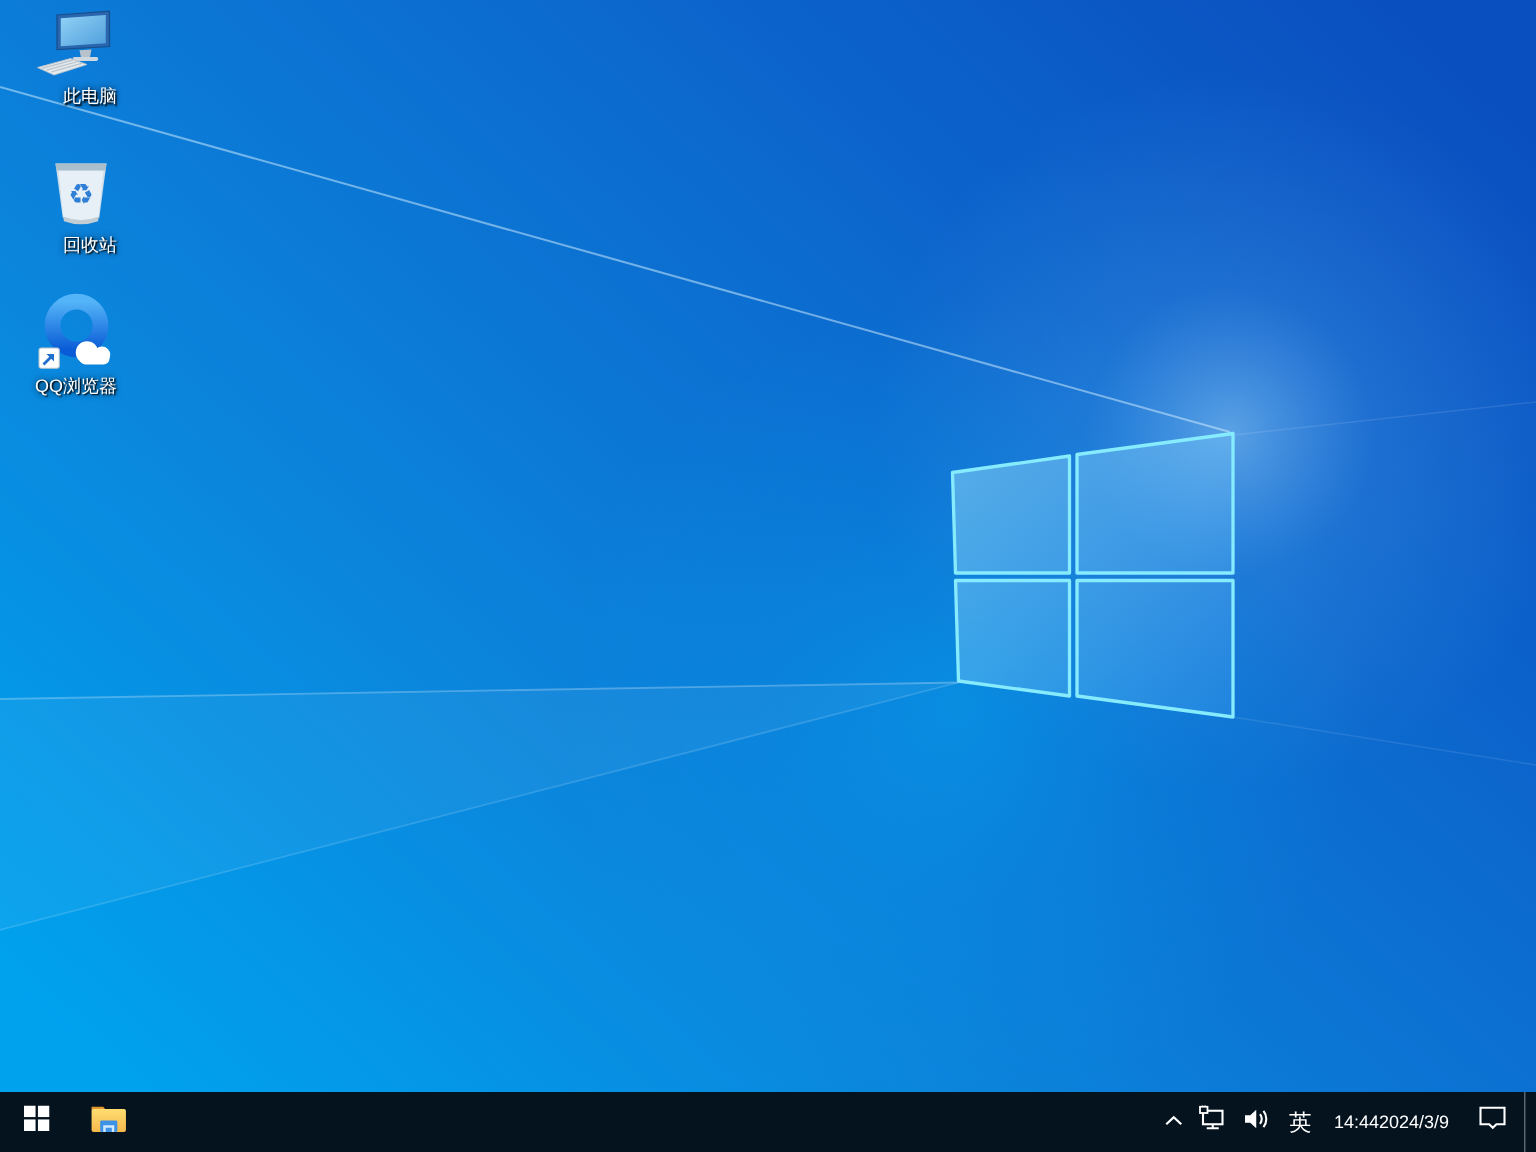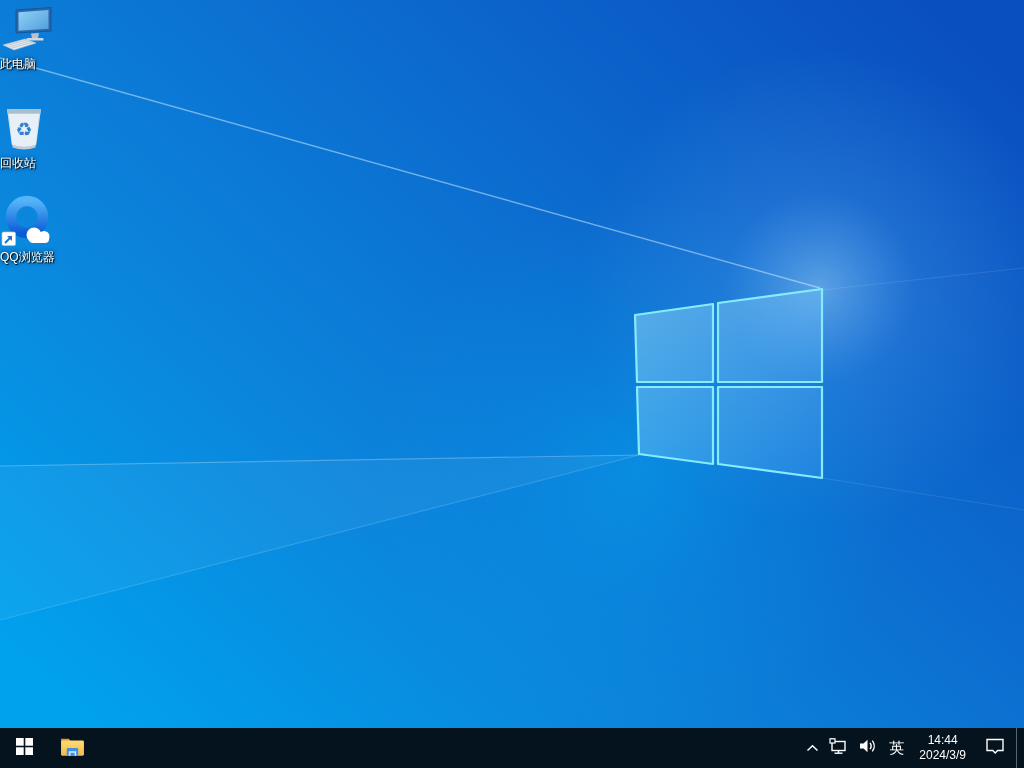--- a/index.html
+++ b/index.html
@@ -4,38 +4,38 @@
 <style>
   html,body{margin:0;padding:0;background:#000;}
   #screen{position:relative;width:1024px;height:768px;overflow:hidden;
           font-family:"Liberation Sans","DejaVu Sans",sans-serif;}
 
   
   .desktop{position:absolute;left:0;top:0;right:0;bottom:40px;}
   .wallpaper{position:absolute;left:0;top:0;width:100%;height:100%;display:block;}
 
   .icon-item{position:absolute;width:78px;display:flex;flex-direction:column;
-             align-items:flex-start;cursor:default;}
+             align-items:flex-end;cursor:default;}
   .icon-item .glyph{display:flex;align-items:flex-end;justify-content:center;}
   .icon-label{margin-top:2px;font-size:12px;line-height:14px;color:#fff;text-align:center;
               text-shadow:1px 1px 1px #000,0 0 4px rgba(0,0,0,.85);}
 
   #icon-this-pc{left:0;top:5;}
   #icon-recycle-bin{left:0;top:100px;}
   #icon-qq-browser{left:0;top:194px;}
   #icon-this-pc{top:5px;}
 
   
   .taskbar{position:absolute;left:0;right:0;bottom:0;height:40px;background:#04131e;
            display:flex;align-items:stretch;z-index:5;}
   .tb-btn{width:48px;display:flex;align-items:center;justify-content:center;}
   .tray{margin-left:auto;display:flex;align-items:stretch;height:100%;}
   .tray-item{display:flex;align-items:center;justify-content:center;padding:0 5px;}
   .ime{color:#fff;font-size:15px;padding:0 7px;}
-  .clock{flex-direction:column;justify-content:center;color:#fff;font-size:12px;
+  .clock{flex-direction:row;justify-content:center;color:#fff;font-size:12px;
          line-height:15px;text-align:center;padding:0 8px;}
   .action-center{padding:0 11px;}
   .show-desktop{width:7px;border-left:1px solid rgba(255,255,255,.35);}
 </style>
 </head>
 <body>
 
 <div id="screen">
 
   <div class="desktop">

